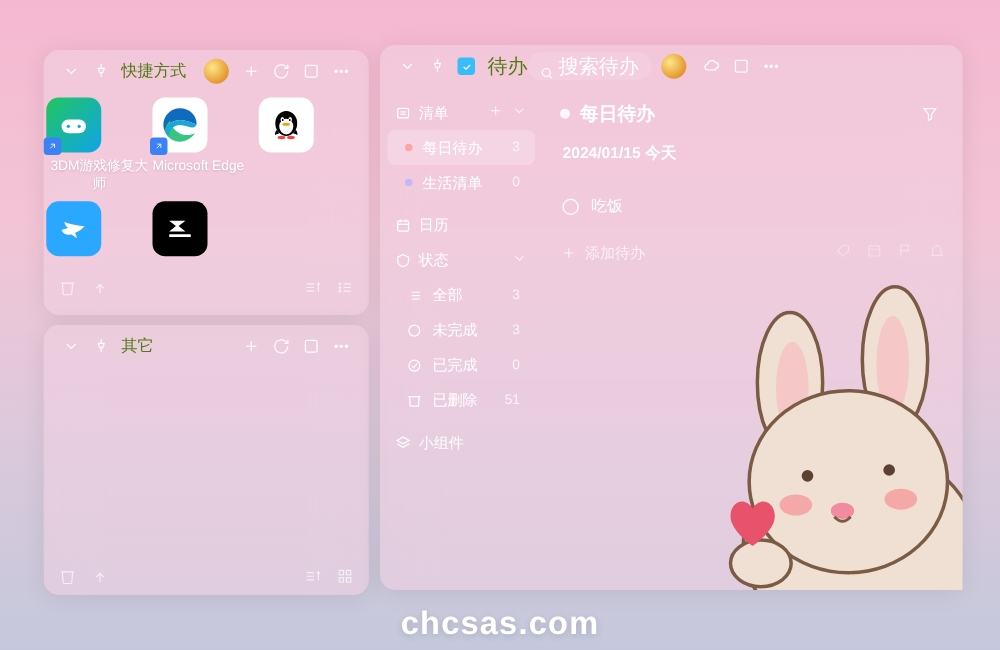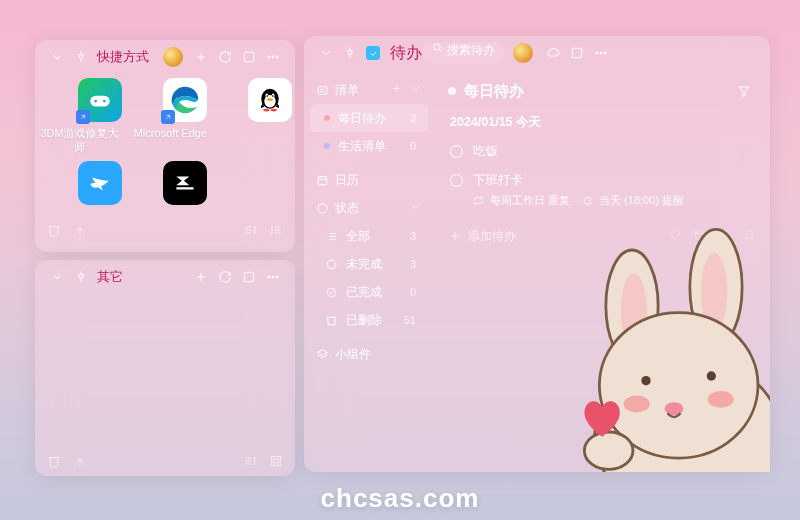--- a/index.html
+++ b/index.html
@@ -2,70 +2,70 @@
 <html><head>
 <meta charset="utf-8">
 <style>
 *{margin:0;padding:0;box-sizing:border-box;font-family:"Microsoft YaHei","PingFang SC",sans-serif;-webkit-font-smoothing:antialiased}
 body{width:800px;height:520px;background:linear-gradient(180deg,#f5b8d0 0%,#f2c5d6 35%,#ddc9db 65%,#c5c8dc 100%);overflow:hidden;position:relative}
 .panel{position:absolute;background:rgba(240,210,225,0.55);backdrop-filter:blur(20px);border-radius:12px;box-shadow:0 2px 20px rgba(0,0,0,0.08)}
 .panel-header{display:flex;align-items:center;height:34px;padding:0 10px;color:#fff;font-size:13px}
 .panel-header .spacer{flex:1}
 .hdr-icon{width:16px;height:16px;display:flex;align-items:center;justify-content:center;margin:0 4px;cursor:pointer;opacity:.9}
 .hdr-icon svg{width:14px;height:14px;stroke:#fff;fill:none;stroke-width:1.8}
-.hdr-title{margin-left:4px;font-weight:500;color:#be185d}
+.hdr-title{margin-left:4px;font-weight:500;color:#4d7c0f}
 .panel-footer{display:flex;align-items:center;height:30px;padding:0 10px}
 .panel-footer .spacer{flex:1}
 .ft-icon{width:18px;height:18px;display:flex;align-items:center;justify-content:center;margin-right:8px;cursor:pointer;opacity:.7}
 .ft-icon svg{width:14px;height:14px;stroke:#fff;fill:none;stroke-width:1.6}
 
 
 #shortcuts{left:35px;top:40px;width:260px;height:212px}
 .app-grid{display:flex;flex-wrap:wrap;padding:4px 2px 0 2px}
-.app{width:85px;display:flex;flex-direction:column;align-items:flex-end;margin-bottom:6px;cursor:pointer}
+.app{width:85px;display:flex;flex-direction:column;align-items:flex-start;margin-bottom:6px;cursor:pointer}
 .app-icon{width:44px;height:44px;border-radius:10px;display:flex;align-items:center;justify-content:center;position:relative}
 .app-label{font-size:11px;color:#fff;text-align:center;line-height:1.3;margin-top:4px;text-shadow:0 1px 2px rgba(0,0,0,.15)}
 .badge-link{position:absolute;left:-2px;bottom:-2px;width:14px;height:14px;background:#3b82f6;border-radius:3px;display:flex;align-items:center;justify-content:center}
 .badge-link svg{width:8px;height:8px;stroke:#fff;fill:none;stroke-width:2}
 
 
 #others{left:35px;top:260px;width:260px;height:216px}
 .section-row{display:flex;align-items:center;height:30px;padding:0 12px;color:#fff;font-size:12px;cursor:pointer}
 .section-row .arrow{margin-left:auto}
 .file-row{display:flex;align-items:center;height:30px;padding:0 14px;color:#fff;font-size:11.5px;cursor:pointer}
 .file-ico{width:16px;height:16px;margin-right:8px;border-radius:3px;background:linear-gradient(135deg,#fbbf24,#ef4444);flex-shrink:0}
 .file-name{white-space:nowrap;overflow:hidden;text-overflow:ellipsis}
 
 
 #todo{left:304px;top:36px;width:466px;height:436px;display:flex;flex-direction:column}
 .todo-header{height:34px;display:flex;align-items:center;padding:0 10px}
 .todo-header .hdr-icon svg{stroke:#fff}
 .check-badge{width:14px;height:14px;background:#38bdf8;border-radius:3px;display:flex;align-items:center;justify-content:center;margin-right:6px;margin-left:4px}
 .check-badge svg{width:9px;height:9px;stroke:#fff;fill:none;stroke-width:2.5}
-.search{display:flex;align-items:flex-start;background:rgba(255,255,255,.12);border-radius:12px;height:22px;padding:0 10px;font-size:12px;color:#fff;margin-right:8px}
+.search{display:flex;align-items:flex-end;background:rgba(255,255,255,.12);border-radius:12px;height:22px;padding:0 10px;font-size:16px;color:#fff;margin-right:8px}
 .search svg{width:11px;height:11px;stroke:#fff;fill:none;margin-right:4px;stroke-width:2}
 .avatar{width:20px;height:20px;border-radius:50%;background:radial-gradient(circle at 35% 35%,#fde68a,#d97706)}
 
 .todo-body{flex:1;display:flex;min-height:0}
 .todo-side{width:130px;padding:6px 0;font-size:12px}
 .side-h{display:flex;align-items:center;height:28px;padding:0 12px;color:#fff;font-weight:500}
 .side-h .mini{margin-left:auto;opacity:.7;display:flex;gap:6px}
 .side-h svg,.side-item svg{width:13px;height:13px;stroke:#fff;fill:none;stroke-width:1.8}
 .side-item{display:flex;align-items:center;height:28px;padding:0 12px 0 14px;color:#fff;cursor:pointer;border-radius:6px;margin:0 6px}
 .side-item.active{background:rgba(255,255,255,.22)}
 .side-item .dot{width:6px;height:6px;border-radius:50%;background:#fca5a5;margin-right:8px}
 .side-item .ico{width:14px;display:flex;justify-content:center;margin-right:8px}
 .side-item .cnt{margin-left:auto;opacity:.75;font-size:11px}
 
 .todo-main{flex:1;padding:6px 14px 0 14px;color:#fff;position:relative;overflow:hidden}
 .main-title-row{display:flex;align-items:center;height:30px}
 .main-title-row .dot{width:8px;height:8px;border-radius:50%;background:#fff;margin-right:8px;opacity:.85}
 .main-title{font-size:15px;font-weight:600}
 .filter{margin-left:auto}
-.date-row{font-size:12.5px;font-weight:600;margin:8px 0 6px 2px}
+.date-row{font-size:12.5px;font-weight:600;margin:8px 0 20px 2px}
 .task{display:flex;align-items:flex-start;padding:6px 2px;font-size:12.5px;cursor:pointer}
 .task .circ{width:13px;height:13px;border:1.5px solid #fff;border-radius:50%;margin-right:10px;margin-top:2px;flex-shrink:0}
 .task-body .t-title{font-weight:500}
 .task-meta{display:flex;align-items:center;gap:6px;font-size:11px;margin-top:4px;opacity:.9}
 .task-meta svg{width:11px;height:11px;stroke:#fff;fill:none;stroke-width:1.8}
 .add-task{display:flex;align-items:center;height:32px;font-size:12px;opacity:.7;margin-top:6px}
 .add-task .plus{margin-right:6px;font-size:14px}
 .add-icons{margin-left:auto;display:flex;gap:12px;opacity:.55}
 .add-icons svg{width:13px;height:13px;stroke:#fff;fill:none;stroke-width:1.7}
 
@@ -449,36 +449,20 @@
             </svg>
           </span>
       </div>
       <div class="date-row">2024/01/15 今天</div>
 
       <div class="task">
         <span class="circ"></span>
         <div class="task-body">
             <div class="t-title">吃饭</div>
           </div>
-      </div>
-      <div class="task">
-        <span class="circ"></span>
-        <div class="task-body">
-          <div class="t-title">下班打卡</div>
-          <div class="task-meta">
-            <svg viewBox="0 0 24 24">
-                <path d="M17 2l4 4-4 4M3 12V8a2 2 0 0 1 2-2h16M7 22l-4-4 4-4M21 12v4a2 2 0 0 1-2 2H3"></path>
-              </svg>
-            <span>每周工作日 重复</span>
-            <svg viewBox="0 0 24 24" style="margin-left:6px">
-                <path d="M18 16V11a6 6 0 1 0-12 0v5l-2 3h16zM10 21a2 2 0 0 0 4 0"></path>
-              </svg>
-            <span>当天 (18:00) 提醒</span>
-          </div>
-        </div>
       </div>
 
       <div class="add-task">
         <span class="plus">＋</span>
         <span>添加待办</span>
         <span class="add-icons">
           <span><svg viewBox="0 0 24 24">
                 <path d="M20 12l-8 8-8-8 8-8h6a2 2 0 0 1 2 2z"></path>
               </svg></span>
           <span><svg viewBox="0 0 24 24">

